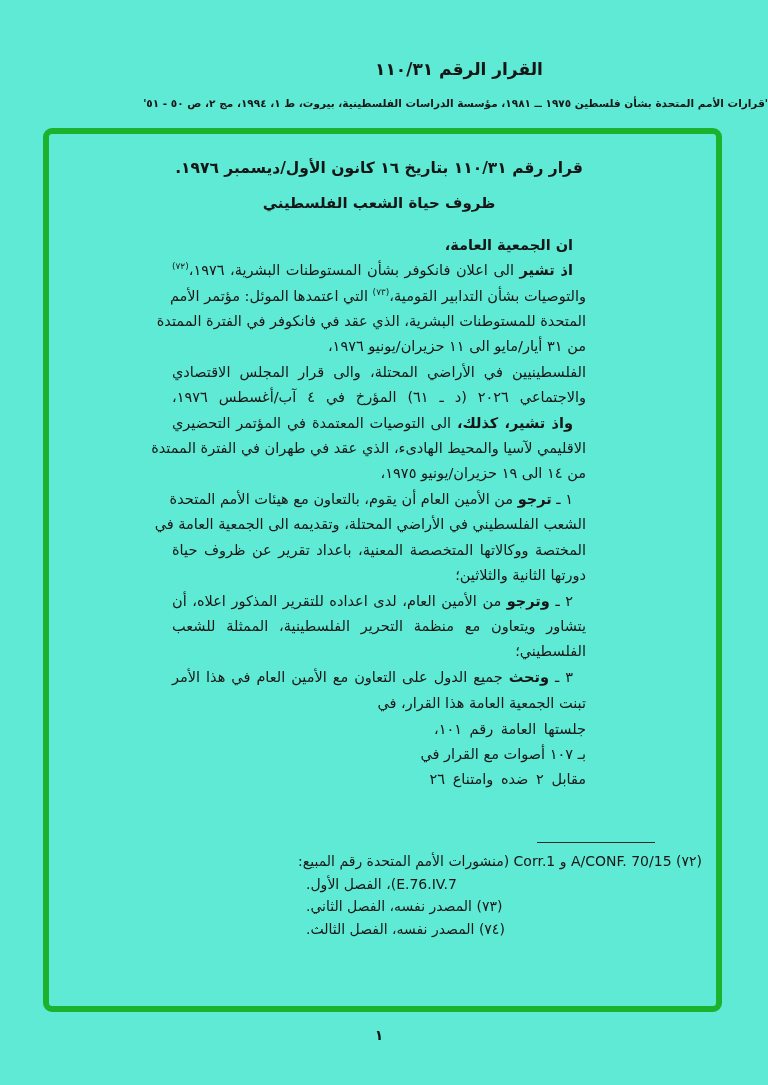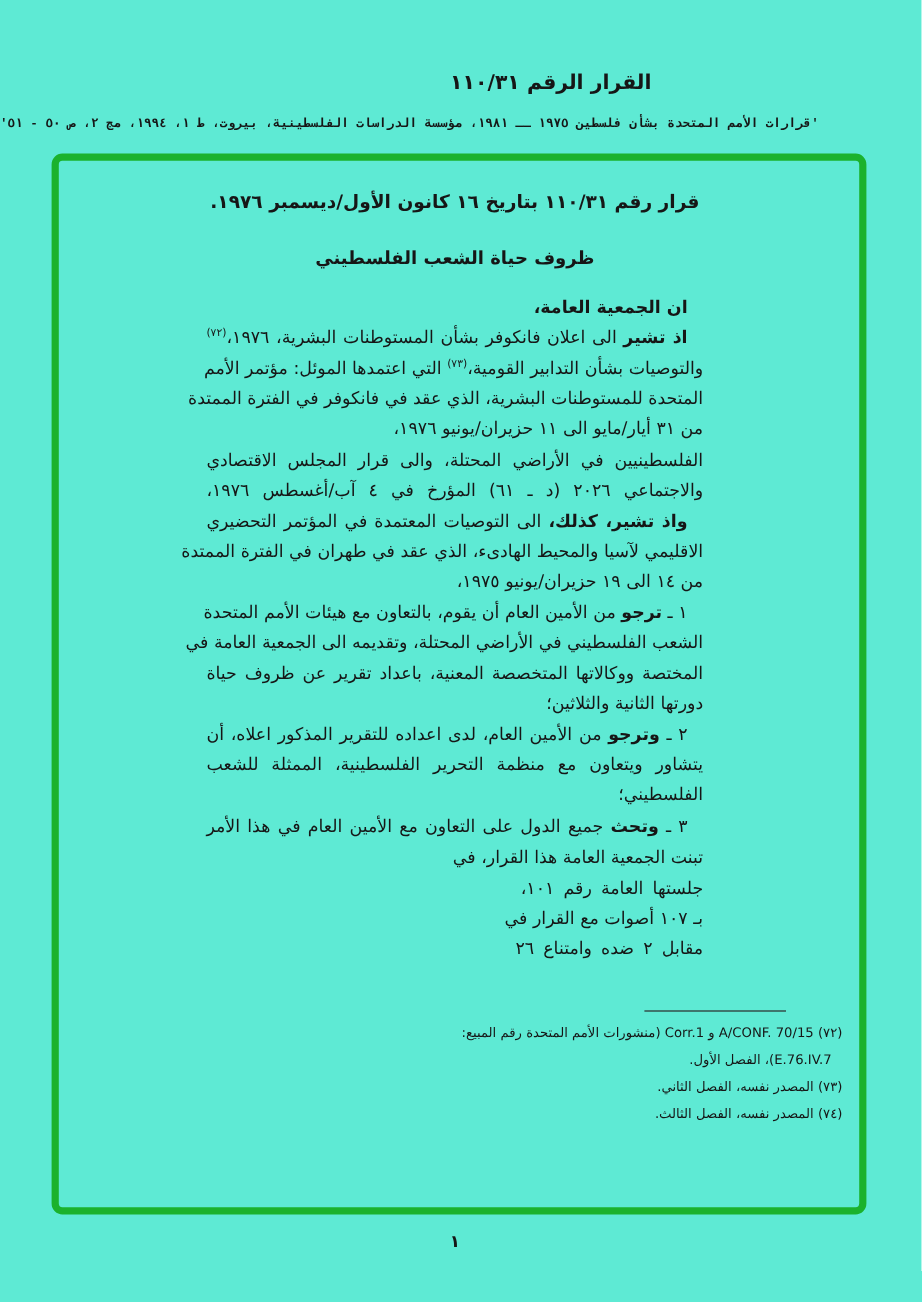--- a/index.html
+++ b/index.html
@@ -2,44 +2,44 @@
 <html lang="ar"><head>
 <meta charset="utf-8">
 <style>
   html,body{margin:0;padding:0;background:#ffffff;overflow:hidden;}
   body{width:768px;height:1085px;position:relative;
        font-family:"DejaVu Sans",sans-serif;color:#161616;}
   .page{position:absolute;inset:0;background:#5eead4;}
 
   .hdr-title{position:absolute;top:59px;left:150px;right:0;text-align:center;
              direction:rtl;font-weight:bold;font-size:17px;letter-spacing:.5px;}
-  .hdr-src{position:absolute;top:97px;left:0;right:0;text-align:left;
-           direction:rtl;font-weight:bold;font-size:10.5px;font-family:Liberation Mono, monospace;}
+  .hdr-src{position:absolute;top:97px;left:0;right:0;text-align:right;
+           direction:rtl;font-weight:bold;font-size:10.5px;}
 
   .green-box{position:absolute;left:43px;top:128px;width:679px;height:884px;
              box-sizing:border-box;border:6px solid #1bb22d;border-radius:9px;}
 
   .column{position:absolute;left:172px;top:156px;width:414px;direction:rtl;
           font-size:14.5px;line-height:25.4px;text-align:right;}
-  .res-title{text-align:center;font-weight:bold;font-size:15.5px;margin-bottom:22px;white-space:nowrap;}
+  .res-title{text-align:center;font-weight:bold;font-size:15.5px;margin-bottom:10px;white-space:nowrap;}
   .res-sub{text-align:center;font-weight:bold;font-size:15px;margin-bottom:16px;}
 
   .para{margin:0;}
   .line{white-space:nowrap;text-align:justify;text-align-last:justify;}
   .line.last{text-align:center;text-align-last:right;}
   .line.ind{padding-right:13px;}
   .line b{font-weight:bold;}
   sup{font-size:9px;line-height:0;vertical-align:6px;}
 
   .adoption{margin-top:1px;}
   .aline{white-space:nowrap;text-align:right;}
   .aline.sp{letter-spacing:1px;word-spacing:3px;}
 
   .footnotes{position:absolute;top:842px;right:66px;width:396px;direction:rtl;
-             font-size:11px;line-height:22.6px;text-align:right;}
+             font-size:14px;line-height:22.6px;text-align:left;}
   .fn-sep{width:118px;height:0;border-top:1.5px solid #2a2a2a;margin:0 47px 7px 0;}
   .fn-line{white-space:nowrap;}
   .fn-line.ind{padding-right:9px;}
 
   .pageno{position:absolute;top:1027px;left:0;right:10px;text-align:center;
           font-size:14px;font-weight:bold;}
 </style>
 </head>
 <body style="color: rgb(22, 22, 22);">
 

